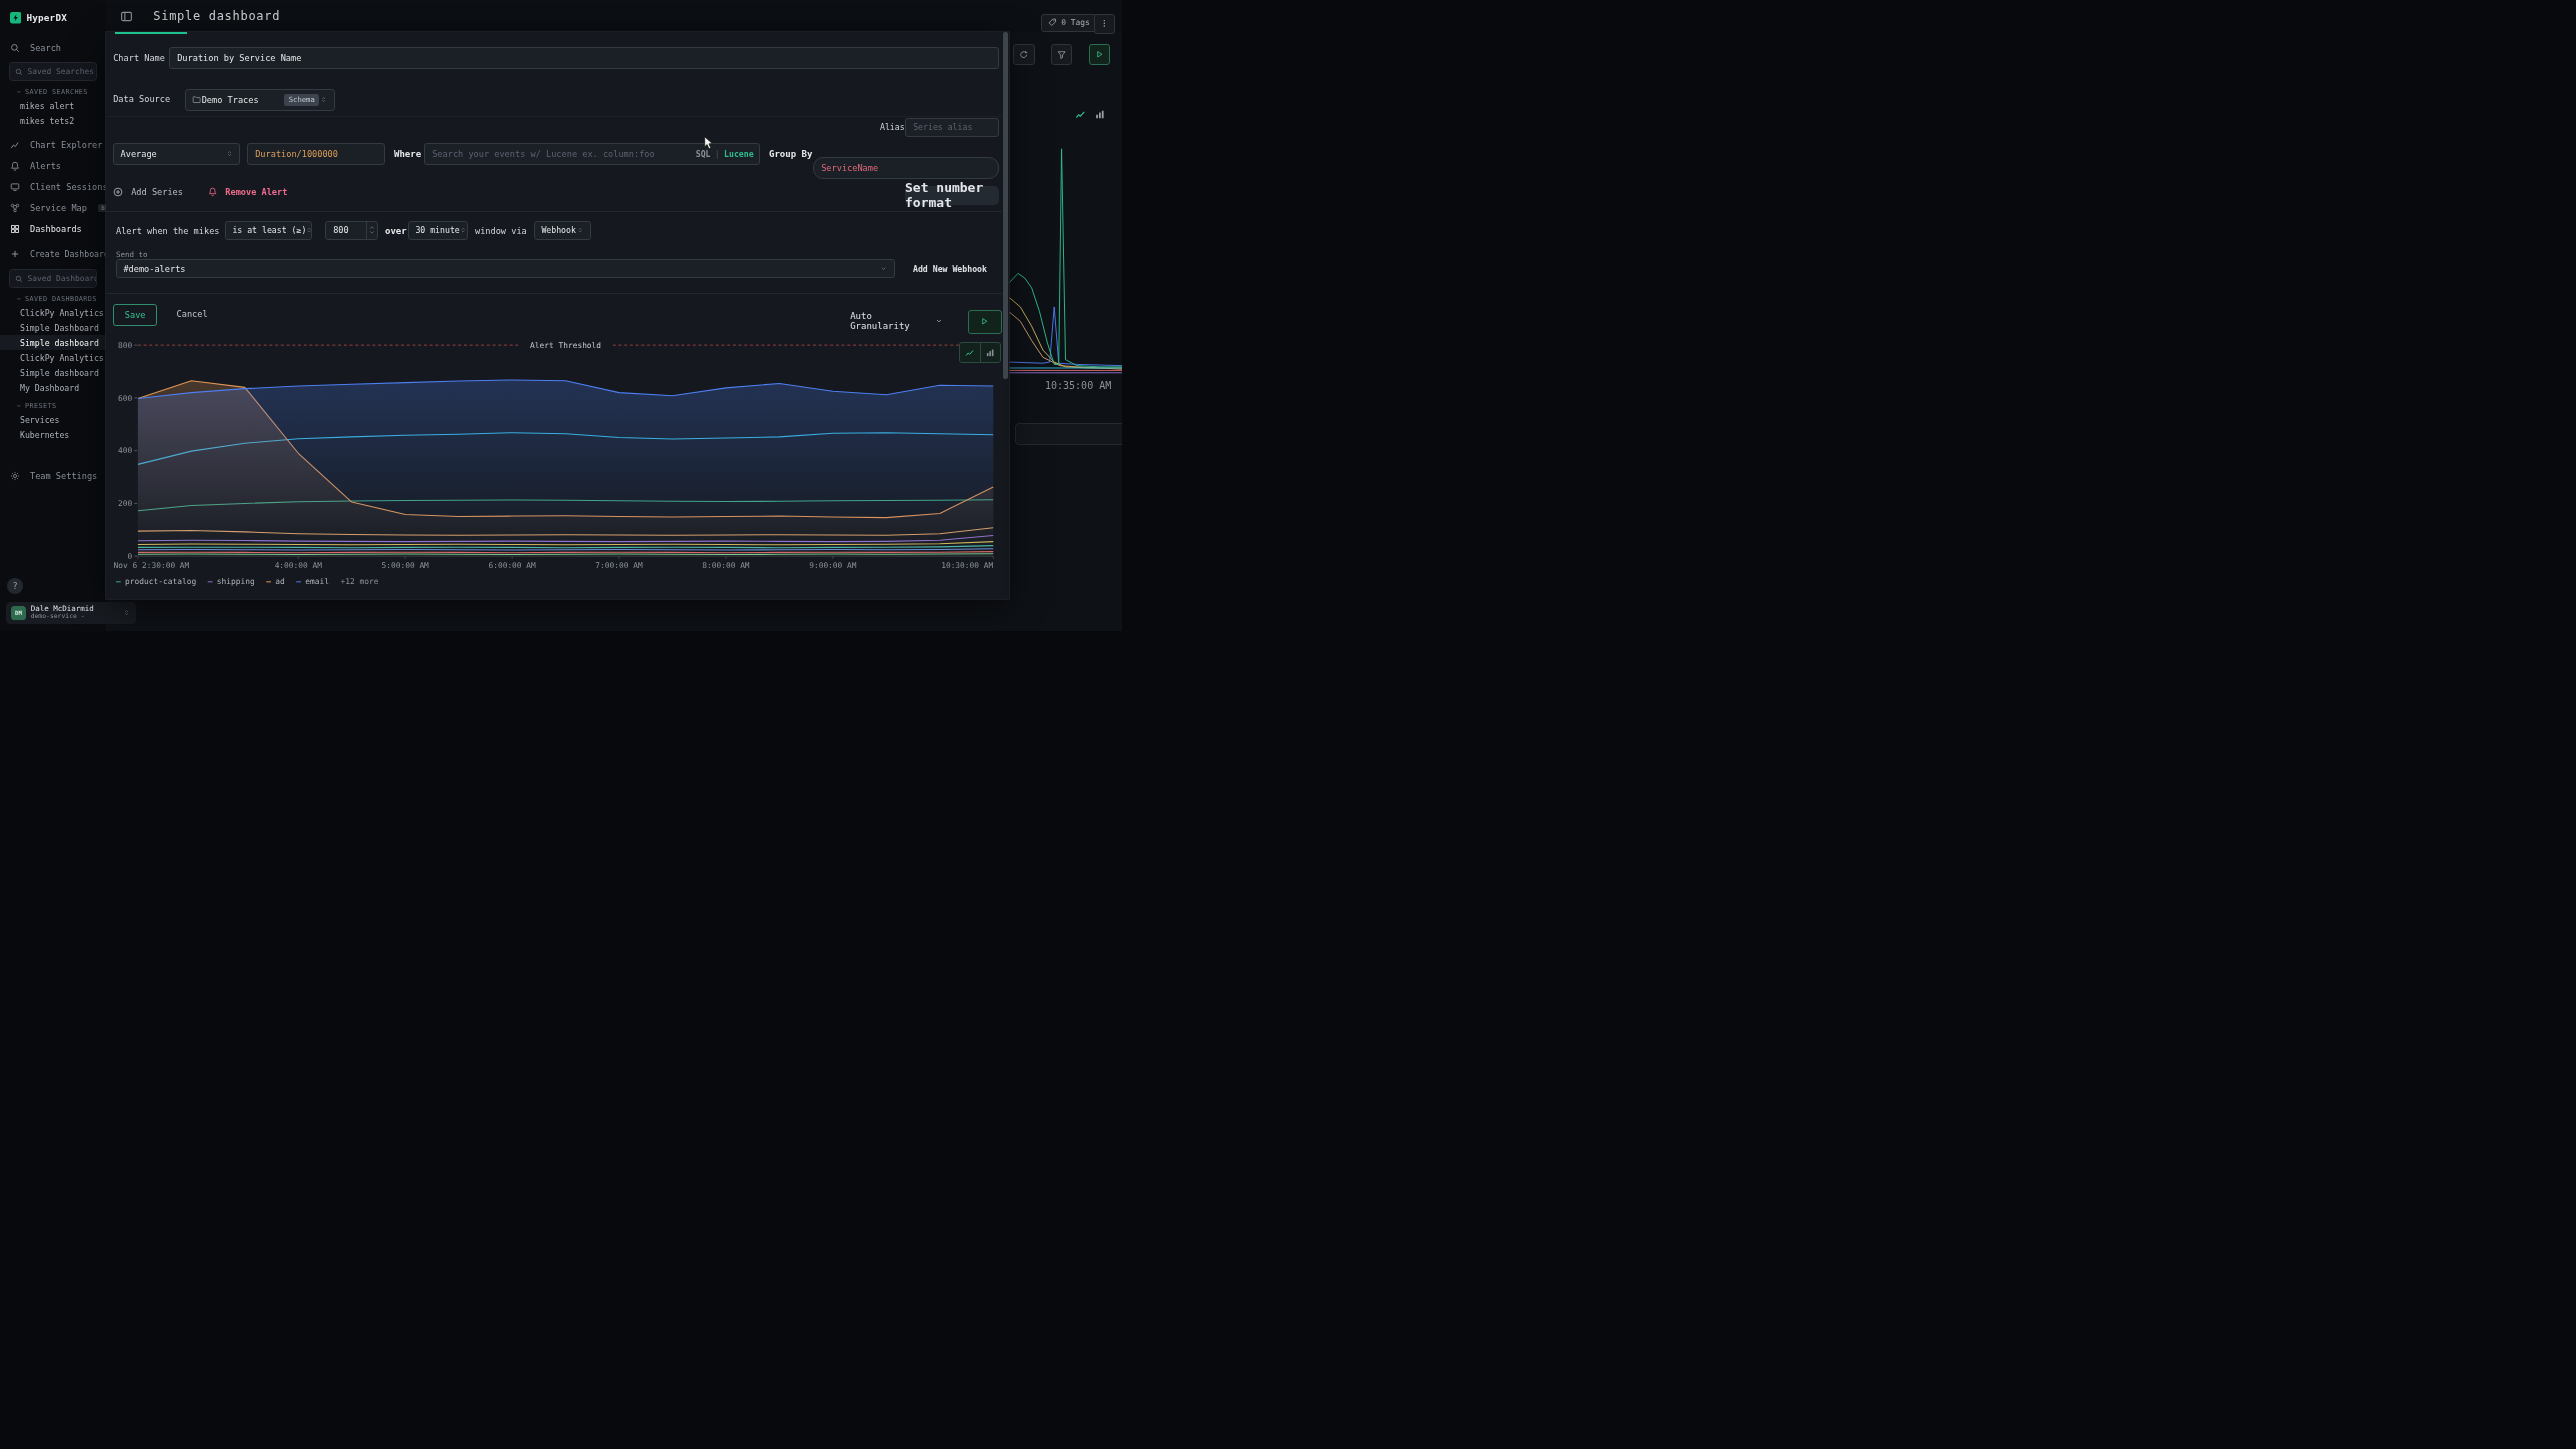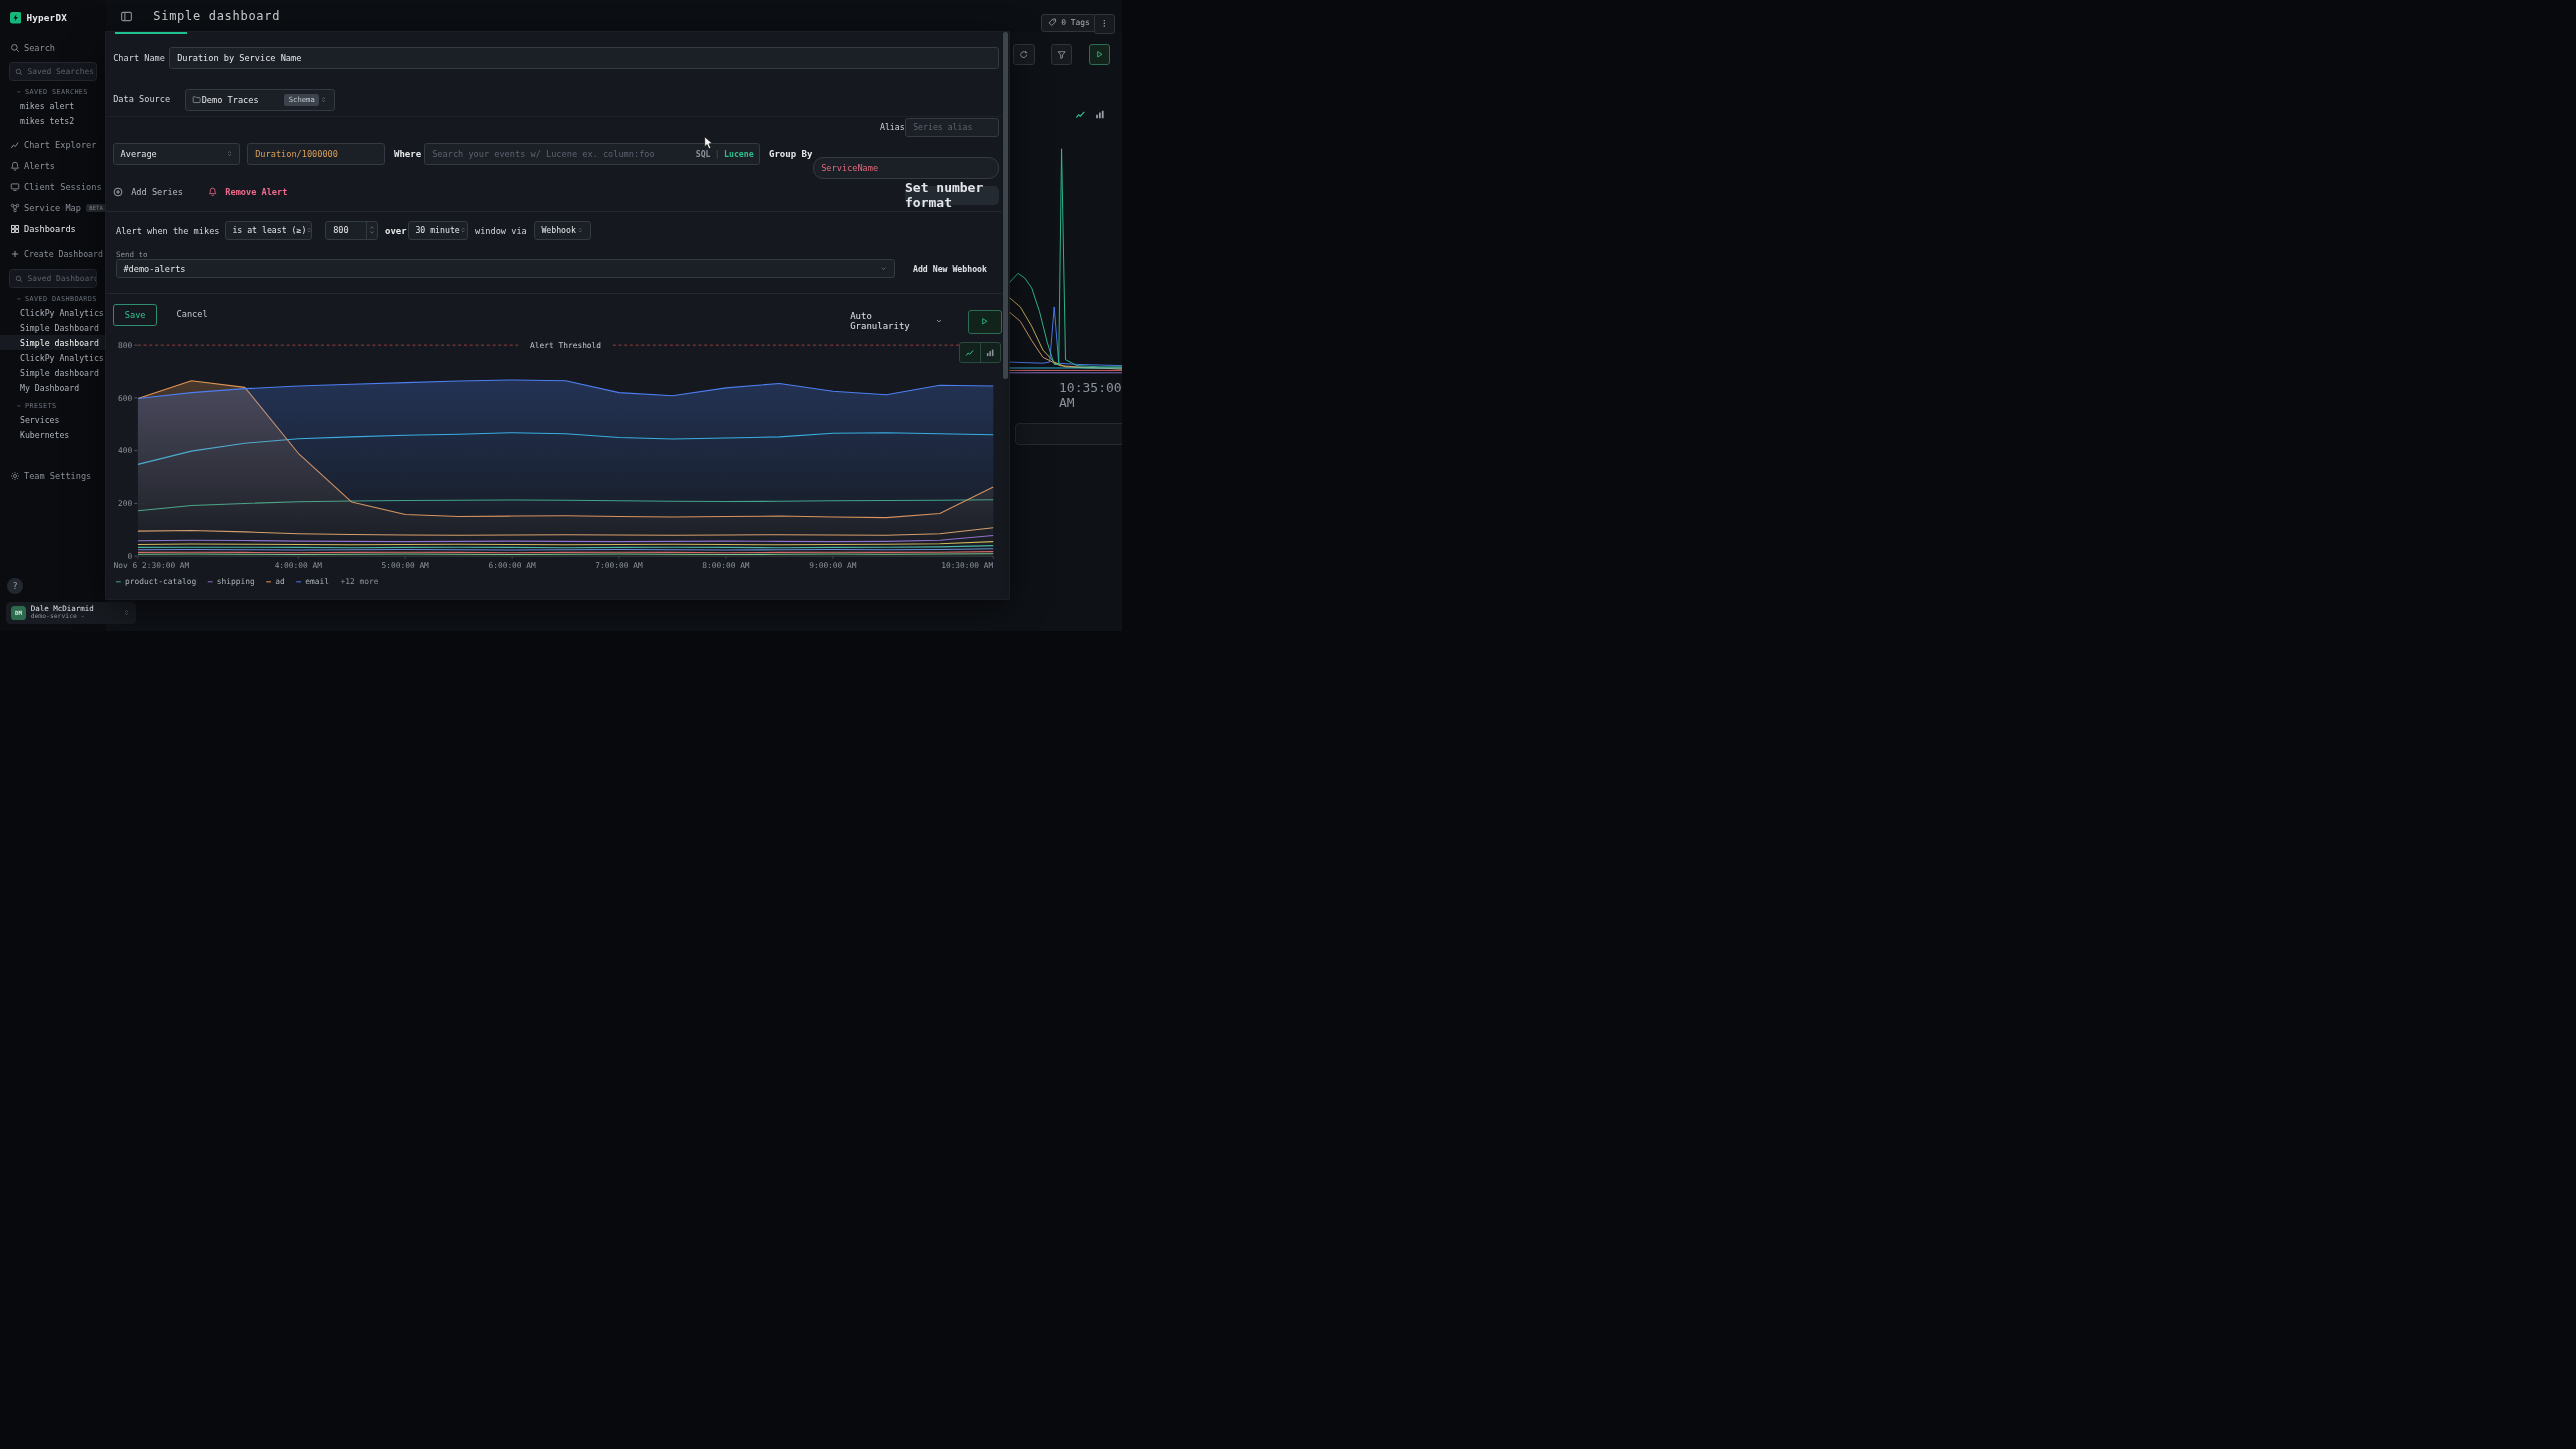--- a/index.html
+++ b/index.html
@@ -4,21 +4,21 @@
 <style>
   html,body{margin:0;padding:0;background:#07090c;font-family:"DejaVu Sans Mono",monospace;}
   .page{position:relative;width:1122px;height:631px;background:#0e1116;overflow:hidden;color:#c8ccd2;}
   svg{display:block}
   .ic{flex:0 0 auto}
 
   
   .sidebar{position:absolute;left:0;top:0;width:106px;height:631px;background:#0a0c10;box-sizing:border-box;padding-top:8.6px;}
   .brand{display:flex;align-items:center;gap:5px;padding:0 10px;height:18.6px;margin-bottom:10px;}
   .brand-name{font-size:9.3px;font-weight:bold;color:#e8eaec;letter-spacing:0.2px}
-  .nav-item{display:flex;align-items:center;gap:4px;padding:0 10px;height:21px;font-size:8.6px;color:#8b919a;white-space:nowrap;cursor:pointer}
+  .nav-item{display:flex;align-items:center;gap:10px;padding:0 10px;height:21px;font-size:8.6px;color:#8b919a;white-space:nowrap;cursor:pointer}
   .nav-item.active{color:#e8eaec}
   .nav-item .ic{width:10px;height:10px;color:inherit}
   .beta{background:#262b31;color:#8b919a;font-size:5.7px;padding:0.7px 2.9px;border-radius:2.1px;margin-left:1.4px}
   .side-search{margin:4.3px 8.6px;height:17px;background:#14171d;border:0.7px solid #23272e;border-radius:3.6px;display:flex;align-items:center;gap:4.3px;padding:0 5.7px;color:#5c6370;font-size:7.9px;white-space:nowrap;overflow:hidden;cursor:text}
   .section-h{display:flex;align-items:center;gap:3.6px;padding:0 10px 0 15.7px;height:13px;margin-top:4.3px;font-size:6.8px;letter-spacing:0.4px;color:#6c737c;white-space:nowrap;cursor:pointer}
   .sub-item{display:flex;align-items:center;padding:0 10px 0 20px;height:15px;font-size:8.2px;color:#adb3bb;white-space:nowrap;overflow:hidden;cursor:pointer}
   .sub-item.active{color:#ffffff;background:#171b21}
   .help-btn{position:absolute;left:7.2px;top:578px;width:15.7px;height:15.7px;border-radius:50%;background:#23272e;color:#9aa0a8;font-size:8.6px;display:flex;align-items:center;justify-content:center;cursor:pointer}
   .user-card{position:absolute;left:5.7px;top:602px;width:130px;height:21.5px;background:#181c22;border-radius:4.3px;display:flex;align-items:center;gap:5px;padding:0 5.7px;box-sizing:border-box;cursor:pointer;z-index:5}
   .avatar{width:14.3px;height:14.3px;border-radius:3.6px;background:#2e6b4e;color:#d9efe4;font-size:5.7px;display:flex;align-items:center;justify-content:center;font-weight:bold}
@@ -31,21 +31,21 @@
   .page-title{margin-left:20px;font-size:12px;letter-spacing:0.7px;color:#cdd1d6;white-space:nowrap}
   .tags-btn{position:absolute;left:1041px;top:13.6px;height:18px;border:0.7px solid #30353c;background:#171b20;border-radius:2.9px;display:flex;align-items:center;gap:4.3px;padding:0 6.4px;font-size:7.9px;color:#aeb4bb;box-sizing:border-box;cursor:pointer;z-index:6}
   .dots-btn{position:absolute;left:1094px;top:13.6px;width:18.6px;height:18px;border:0.7px solid #30353c;background:#171b20;border-radius:2.9px;display:flex;align-items:center;justify-content:center;color:#aeb4bb;cursor:pointer;z-index:6}
 
   
   .bg-right{position:absolute;left:1009px;top:32px;right:0;bottom:0;background:#0e1116;overflow:hidden}
   .sq-btn{position:absolute;width:19.3px;height:19.3px;border:0.7px solid #30353c;background:#171b20;border-radius:2.9px;display:flex;align-items:center;justify-content:center;color:#9aa0a8;cursor:pointer}
   .sq-btn.green{border-color:#2b6e55;background:#12231c;color:#35c392}
   .mini-toggle{position:absolute;left:66px;top:77px;display:flex;gap:7.2px;align-items:center}
   .mini-toggle .ic{cursor:pointer}
-  .bg-time{position:absolute;left:50px;top:348px;font-size:13px;color:#8b919a}
+  .bg-time{position:absolute;left:36px;top:348px;font-size:10px;color:#8b919a}
   .panel-stub{position:absolute;left:5.7px;top:391px;right:0;height:20px;background:#14171c;border:0.7px solid #262b31;border-right:none;border-radius:4.3px 0 0 4.3px}
 
   
   .scrollbar{position:absolute;left:1002px;top:32px;width:7.2px;height:567px;background:#14171c;z-index:30}
   .scroll-thumb{margin:0 1.4px;width:4.3px;height:347px;background:#3f454d;border-radius:2.1px;cursor:grab}
 
   
   .modal{position:absolute;left:106px;top:32px;width:903px;height:567px;background:#15191f;box-shadow:0 0 0 0.7px #23272e,0 8.6px 31.5px rgba(0,0,0,.55);z-index:10}
   .tab-indicator{position:absolute;left:8.6px;top:0;width:72px;height:2.1px;background:#1fc28e}
   .lbl{position:absolute;font-size:8.6px;color:#d4d7db;white-space:nowrap}

